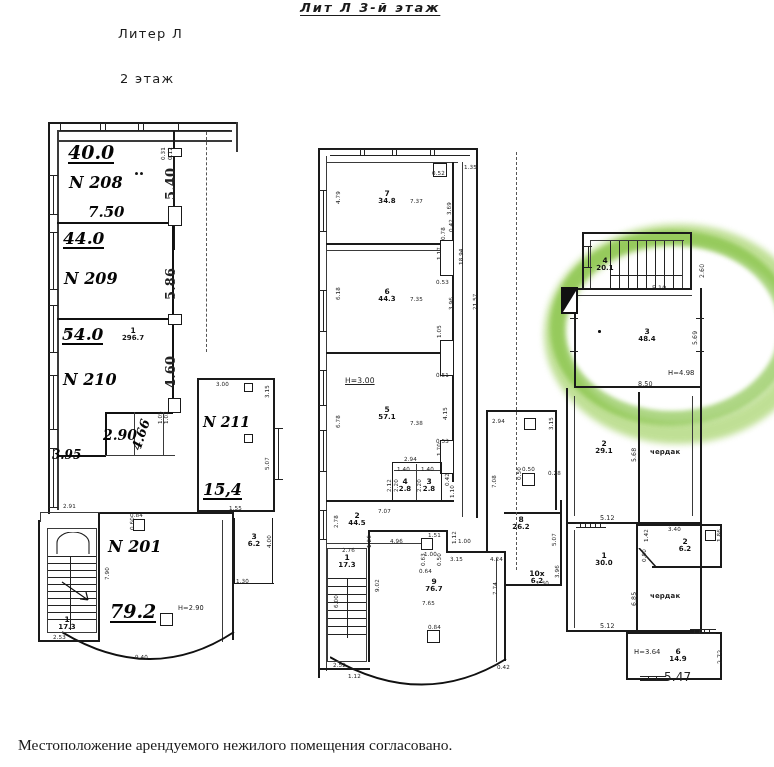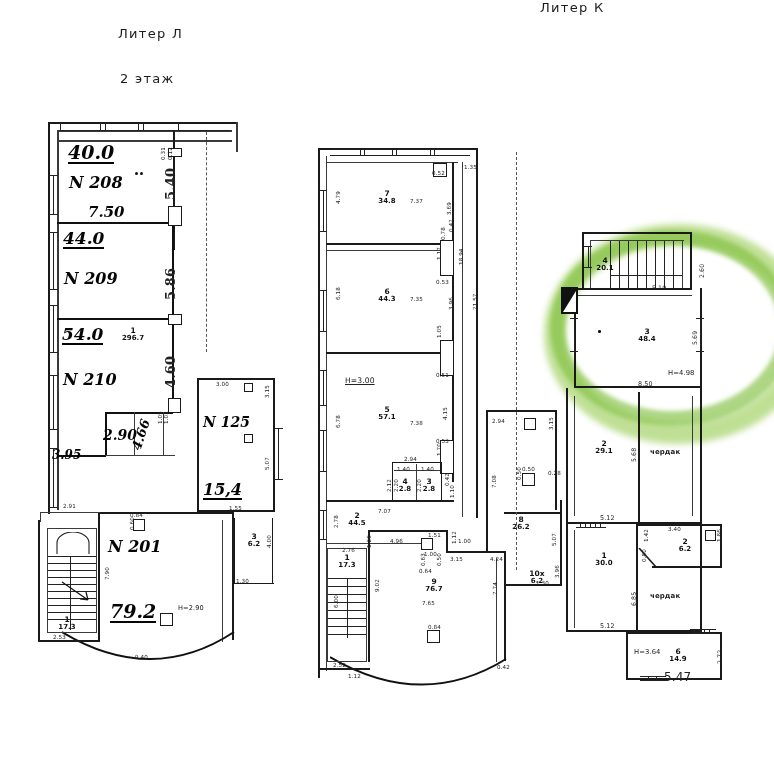--- a/index.html
+++ b/index.html
@@ -200,21 +200,21 @@
     <div class="ink u" style="left:68px;top:141px;font-size:19px;">40.0</div>
     <div class="ink" style="left:69px;top:173px;font-size:16px;">N 208</div>
     <div class="ink" style="left:88px;top:203px;font-size:15px;">7.50</div>
     <div class="ink u" style="left:63px;top:228px;font-size:17px;">44.0</div>
     <div class="ink" style="left:64px;top:269px;font-size:16px;">N 209</div>
     <div class="ink u" style="left:62px;top:324px;font-size:17px;">54.0</div>
     <div class="ink" style="left:63px;top:370px;font-size:16px;">N 210</div>
     <div class="ink" style="left:143px;top:437px;font-size:13px;transform:rotate(-72deg);">4.66</div>
     <div class="ink" style="left:103px;top:427px;font-size:14px;">2.90</div>
     <div class="ink" style="left:52px;top:448px;font-size:12px;">3.95</div>
-    <div class="ink" style="left:203px;top:414px;font-size:14px;">N 125</div>
+    <div class="ink" style="left:203px;top:414px;font-size:14px;">N 211</div>
     <div class="ink u" style="left:203px;top:480px;font-size:16px;">15,4</div>
     <div class="ink" style="left:108px;top:537px;font-size:16px;">N 201</div>
     <div class="ink u" style="left:110px;top:600px;font-size:19px;">79.2</div>
 
     <div class="dim b v" style="left:163px;top:200px;font-size:13px;font-weight:700;font-family:'DejaVu Serif',serif;">5.40</div>
     <div class="dim b v" style="left:163px;top:300px;font-size:13px;font-weight:700;font-family:'DejaVu Serif',serif;">5.86</div>
     <div class="dim b v" style="left:163px;top:388px;font-size:13px;font-weight:700;font-family:'DejaVu Serif',serif;">4.60</div>
 
     <div class="dim v" style="left:160px;top:160px;">0.31</div>
     <div class="dim v" style="left:167px;top:160px;">0.12</div>
@@ -229,20 +229,21 @@
     <div class="dim" style="left:53px;top:634px;">2.53</div>
     <div class="dim" style="left:135px;top:654px;">9.40</div>
     <div class="dim" style="left:236px;top:578px;">1.30</div>
     <div class="dim v" style="left:266px;top:548px;">4.00</div>
     <div class="dim v" style="left:157px;top:424px;">1.05</div>
     <div class="dim v" style="left:163px;top:424px;">1.02</div>
     <div class="dim h3" style="left:178px;top:604px;text-decoration:none;">H=2.90</div>
   </div>
 
   <div class="abs" style="left:300px;top:0;width:240px;height:720px;">
+    <div class="hdr it u" style="left:42px;top:105px;">Лит Л   3-й этаж</div>
 
     <div class="wall" style="left:18px;top:148px;width:160px;height:1.8px;"></div>
     <div class="wall" style="left:18px;top:148px;width:1.8px;height:530px;"></div>
     <div class="wall" style="left:176px;top:148px;width:1.8px;height:370px;"></div>
     <div class="thin" style="left:26px;top:156px;width:1.2px;height:515px;"></div>
     <div class="thin" style="left:26px;top:162px;width:132px;height:1.2px;"></div>
     <div class="wall" style="left:152px;top:162px;width:1.5px;height:320px;"></div>
 
     <div class="mull" style="left:30px;top:149px;width:140px;height:7px;">
       <i style="left:0;top:0;width:140px;height:1px;"></i>
@@ -437,21 +438,20 @@
     <div class="dim" style="left:48px;top:673px;">1.12</div>
     <div class="dim" style="left:122px;top:600px;">7.65</div>
     <div class="dim v" style="left:192px;top:595px;">7.74</div>
     <div class="dim" style="left:128px;top:624px;">0.84</div>
     <div class="dim" style="left:197px;top:664px;">0.42</div>
     <div class="dim v" style="left:254px;top:578px;">3.96</div>
     <div class="dim" style="left:236px;top:580px;">1.30</div>
   </div>
 
   <div class="abs" style="left:540px;top:0;width:234px;height:720px;">
-    <div class="hdr" style="left:127px;top:107px;">Литер К</div>
 
     <div class="hl-wrap" style="left:0px;top:218px;width:234px;height:192px;">
       <div class="hl" style="left:4px;top:6px;width:226px;height:178px;border:21px solid #8CC63F;opacity:.55;filter:blur(3.4px);"></div>
       <div class="hl" style="left:10px;top:12px;width:214px;height:166px;border:15px solid #7DBE3A;opacity:.62;filter:blur(2.2px);"></div>
     </div>
 
     <div class="wall" style="left:42px;top:232px;width:110px;height:1.8px;"></div>
     <div class="wall" style="left:150px;top:232px;width:1.8px;height:58px;"></div>
     <div class="wall" style="left:42px;top:232px;width:1.8px;height:58px;"></div>
     <div class="thin" style="left:50px;top:240px;width:1.2px;height:48px;"></div>
@@ -581,14 +581,15 @@
     </div>
     <div class="rm" style="left:122px;top:648px;width:32px;">
       <span class="n">6</span>
       <span class="a">14.9</span>
     </div>
     <div class="dim h3" style="left:94px;top:648px;font-size:6.8px;text-decoration:none;">H=3.64</div>
     <div class="dim" style="left:124px;top:670px;font-size:12px;">5.47</div>
     <div class="dim v" style="left:176px;top:664px;font-size:6.2px;">2.72</div>
   </div>
 
+  <div class="caption" style="left:18px;top:736px;">Местоположение арендуемого нежилого помещения согласовано.</div>
 
 </div>
 
 </body></html>

